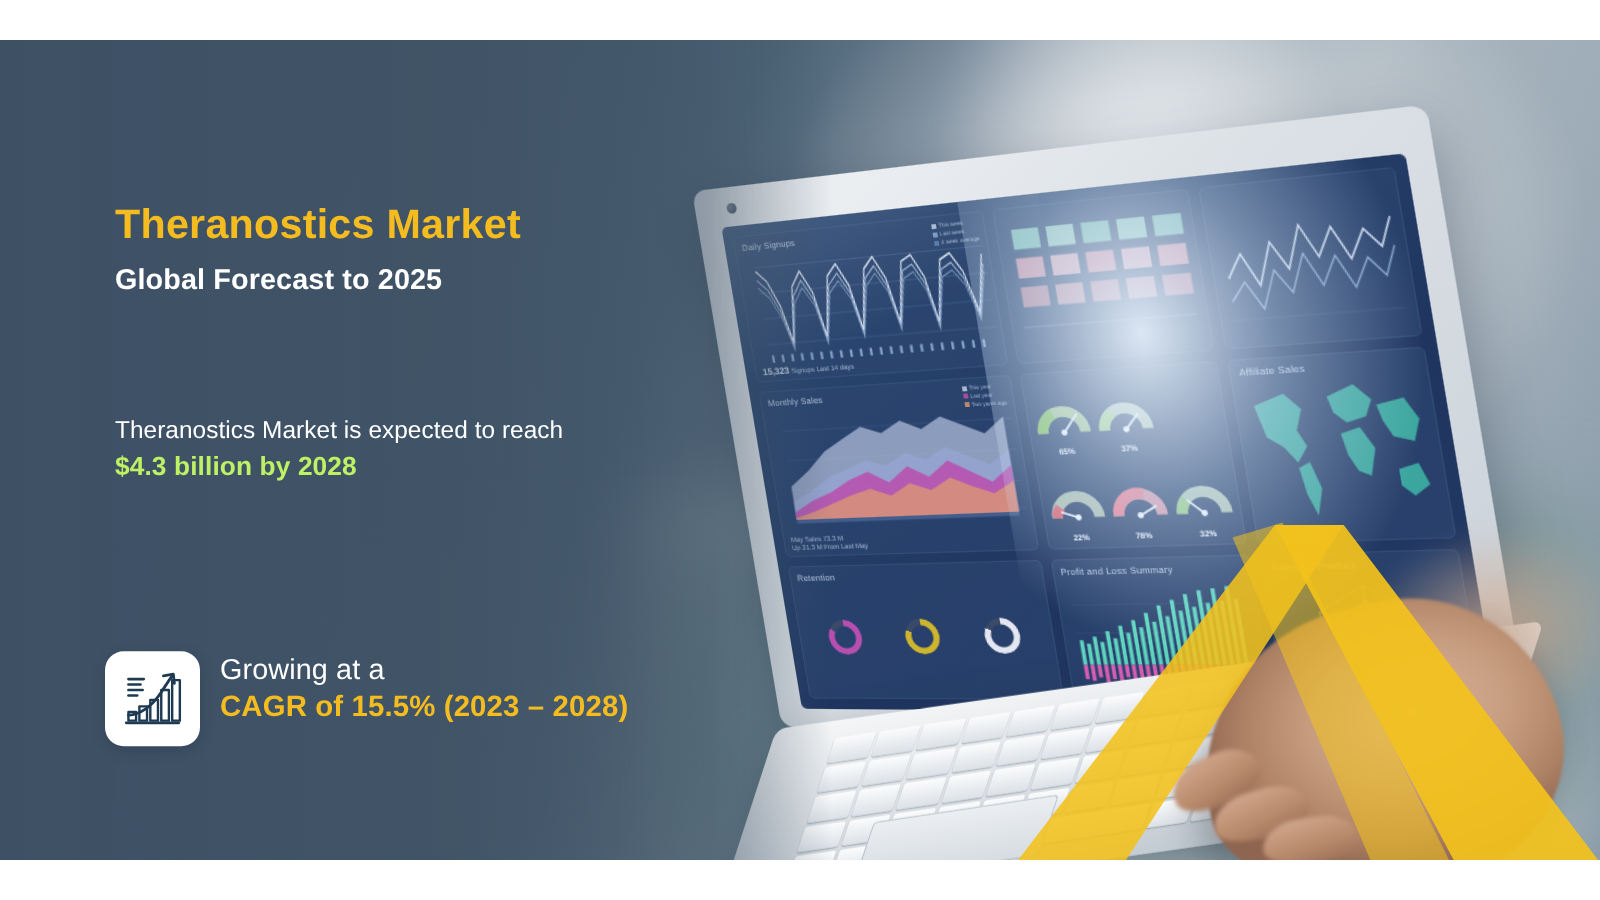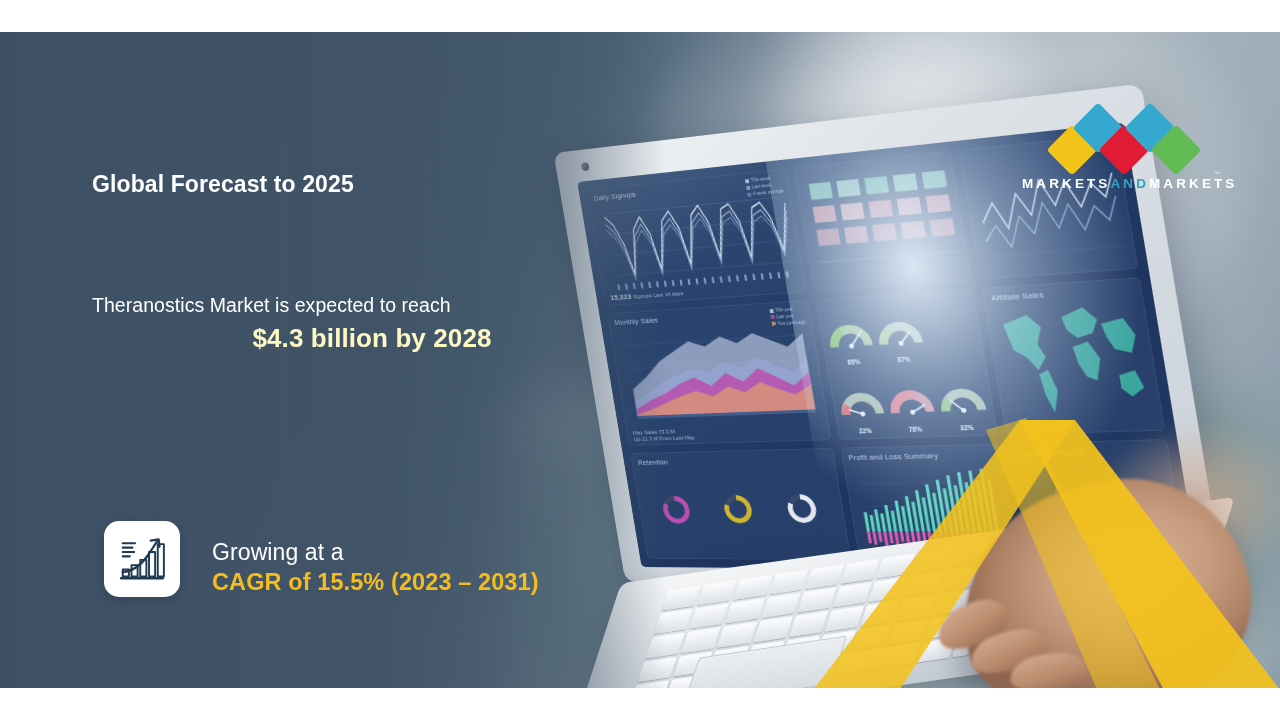--- a/index.html
+++ b/index.html
@@ -196,25 +196,25 @@
     line-height:1.18;
   }
   .h2 {
     font-size:23px; font-weight:bold; color:#ffffff; margin-top:11px; letter-spacing:.1px;
   }
   .lead {
     margin-top:94px; font-size:19.5px; color:#ffffff; line-height:1.42;
     letter-spacing:.05px;
   }
   .lead-hi {
-    font-size:26px; font-weight:bold; color:#fef9c3; margin-top:3px; letter-spacing:.1px;text-align:center;
-  }
-
-  
-  .cagr { position:absolute; left:104px; top:489px; display:flex; align-items:flex-end; gap:32px; z-index:20; }
+    font-size:21px; font-weight:bold; color:#bef264; margin-top:3px; letter-spacing:.1px;
+  }
+
+  
+  .cagr { position:absolute; left:84px; top:489px; display:flex; align-items:flex-start; gap:16px; z-index:20; }
   .cagr-icon {
     width:76px; height:76px; border-radius:15px; background:#ffffff;
     display:flex; align-items:center; justify-content:center; flex:0 0 auto;
     box-shadow:0 3px 10px rgba(20,35,55,.26);
   }
   .cagr-txt { line-height:1.22; }
   .cagr-1 { font-size:23px; color:#ffffff; letter-spacing:.1px; }
   .cagr-2 { font-size:23.5px; font-weight:bold; color:#f5bc1f; letter-spacing:.1px; margin-top:2px; }
 
   
@@ -610,20 +610,21 @@
     <svg class="ribbon" viewBox="0 0 1280 720" preserveAspectRatio="none" style="top:-32px">
 
       <polygon points="1020,420 1075,420 1280,690 1280,720 1180,720" fill="#f2c21c" opacity=".93"></polygon>
 
       <polygon points="1020,420 1075,420 880,720 790,720" fill="#f2c21c" opacity=".88"></polygon>
 
       <polygon points="986,430 1026,418 1175,720 1110,720" fill="#f2c21c" opacity=".55"></polygon>
     </svg>
 
     <div class="copy">
+      <div class="h1">Theranostics Market</div>
       <div class="h2">Global Forecast to 2025</div>
       <div class="lead">Theranostics Market is expected to  reach</div>
       <div class="lead-hi">$4.3 billion by 2028</div>
     </div>
 
     <div class="cagr">
       <div class="cagr-icon">
         <svg width="56" height="56" viewBox="0 0 64 64" fill="none" stroke="#1e3a52" stroke-width="2.6" stroke-linecap="round" stroke-linejoin="round">
 
           <g stroke-width="2.4">
@@ -640,29 +641,19 @@
           <rect x="30" y="33" width="7" height="19" stroke-width="2.2"></rect>
           <rect x="40" y="24" width="7" height="28" stroke-width="2.2"></rect>
           <rect x="50" y="15" width="7" height="37" stroke-width="2.2"></rect>
 
           <path d="M10,47 C22,46 32,38 40,26 C44,20 47,15 50,11" stroke-width="2.6"></path>
           <polyline points="42,11 51,9.5 52,18" stroke-width="2.6"></polyline>
         </svg>
       </div>
       <div class="cagr-txt">
         <div class="cagr-1">Growing at a</div>
-        <div class="cagr-2">CAGR of  15.5% (2023 – 2031)</div>
+        <div class="cagr-2">CAGR of  15.5% (2023 – 2028)</div>
       </div>
     </div>
 
-    <div class="logo">
-      <div class="logo-marks">
-        <div class="dia" style="background:#f2c318; left:32px; top:22px;"></div>
-        <div class="dia" style="background:#35a8cf; left:58px;  top:0px;"></div>
-        <div class="dia" style="background:#e21b35; left:84px;  top:22px;"></div>
-        <div class="dia" style="background:#35a8cf; left:110px; top:0px;"></div>
-        <div class="dia" style="background:#63bb55; left:136px; top:22px;"></div>
-      </div>
-      <div class="logo-word"><span>MARKETS</span><span class="and">AND</span><span>MARKETS</span><span class="logo-tm">™</span></div>
-    </div>
 
   </div>
 </div>
 
 </body></html>

